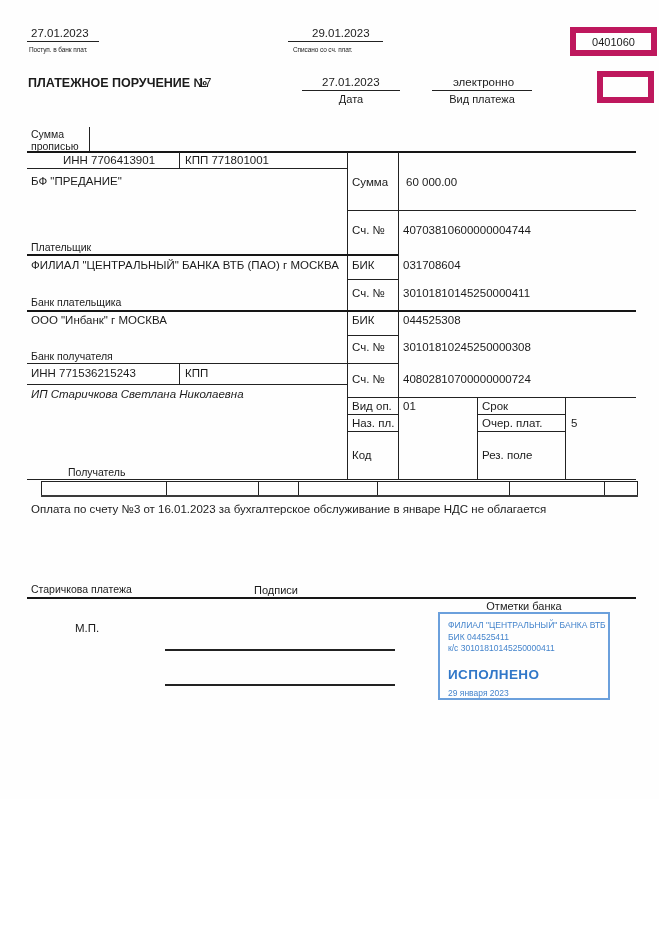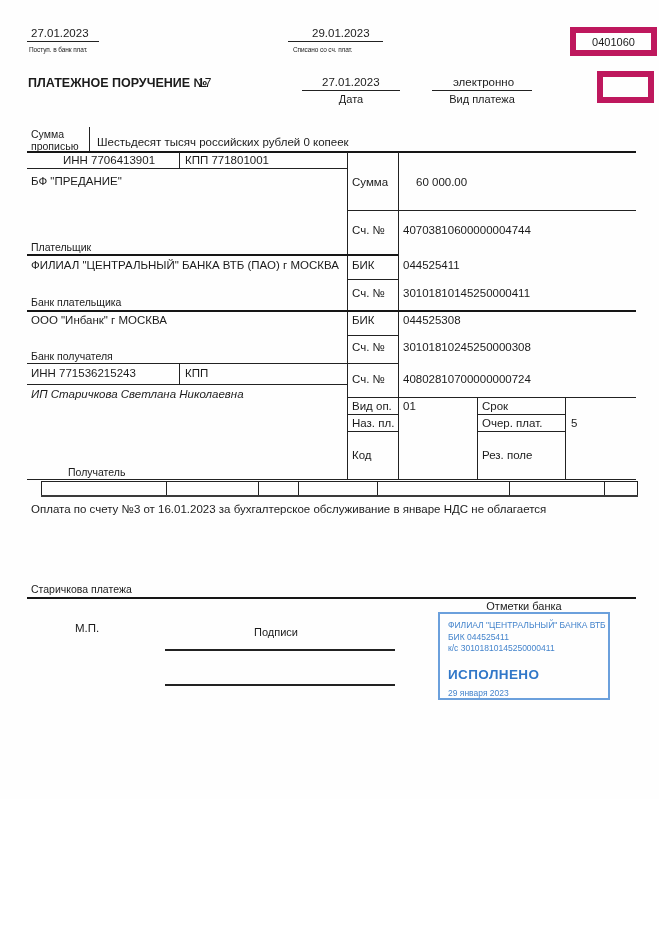--- a/index.html
+++ b/index.html
@@ -50,44 +50,43 @@
   <div class="txt center" style="left:302px;top:93px;width:98px;font-size:11px;">Дата</div>
 
   <div class="txt" style="left:453px;top:76px;">электронно</div>
   <div class="hl" style="left:432px;top:90px;width:100px;"></div>
   <div class="txt center" style="left:432px;top:93px;width:100px;font-size:11px;">Вид платежа</div>
 
   <div class="box" style="left:597px;top:71px;width:45px;height:20px;"></div>
 
   <div class="txt lbl wordwrap" style="left:31px;top:129px;width:58px;line-height:11.5px;">Сумма прописью</div>
   <div class="vl" style="left:89px;top:127px;height:25px;"></div>
-  <div class="txt" style="left:97px;top:136px;">Шестьдесят тысяч российских рублей 0 копеек</div>
   <div class="hl2" style="left:27px;top:151px;width:609px;"></div>
 
   <div class="txt" style="left:31px;top:154px;padding-left:32px;">ИНН 7706413901</div>
   <div class="vl" style="left:179px;top:152px;height:16px;"></div>
   <div class="txt" style="left:185px;top:154px;">КПП 771801001</div>
   <div class="hl" style="left:27px;top:168px;width:320px;"></div>
 
   <div class="vl" style="left:347px;top:152px;height:328px;"></div>
   <div class="vl" style="left:398px;top:152px;height:328px;"></div>
 
   <div class="txt" style="left:31px;top:175px;">БФ "ПРЕДАНИЕ"</div>
   <div class="txt lbl" style="left:31px;top:241px;">Плательщик</div>
   <div class="txt" style="left:352px;top:176px;">Сумма</div>
-  <div class="txt" style="left:416px;top:176px;">60 000.00</div>
+  <div class="txt" style="left:406px;top:176px;">60 000.00</div>
   <div class="hl" style="left:347px;top:210px;width:289px;"></div>
   <div class="txt" style="left:352px;top:224px;">Сч. №</div>
   <div class="txt" style="left:403px;top:224px;">40703810600000004744</div>
   <div class="hl2" style="left:27px;top:254px;width:371px;"></div>
 
   <div class="txt" style="left:31px;top:259px;">ФИЛИАЛ "ЦЕНТРАЛЬНЫЙ" БАНКА ВТБ (ПАО) г МОСКВА</div>
   <div class="txt lbl" style="left:31px;top:296px;text-align:right;">Банк плательщика</div>
   <div class="txt" style="left:352px;top:259px;">БИК</div>
-  <div class="txt" style="left:403px;top:259px;">044525411</div>
+  <div class="txt" style="left:403px;top:259px;">031708604</div>
   <div class="hl" style="left:347px;top:279px;width:51px;"></div>
   <div class="txt" style="left:352px;top:287px;">Сч. №</div>
   <div class="txt" style="left:403px;top:287px;text-align:right;">30101810145250000411</div>
   <div class="hl2" style="left:27px;top:310px;width:609px;"></div>
 
   <div class="txt" style="left:31px;top:314px;">ООО "Инбанк" г МОСКВА</div>
   <div class="txt lbl" style="left:31px;top:350px;">Банк получателя</div>
   <div class="txt" style="left:352px;top:314px;">БИК</div>
   <div class="txt" style="left:403px;top:314px;">044525308</div>
   <div class="hl" style="left:347px;top:335px;width:51px;"></div>
@@ -130,21 +129,21 @@
   <div class="vl" style="left:377px;top:481px;height:15px;"></div>
   <div class="vl" style="left:509px;top:481px;height:15px;"></div>
   <div class="vl" style="left:604px;top:481px;height:15px;"></div>
   <div class="vl" style="left:637px;top:481px;height:15px;"></div>
   <div class="hl2" style="left:41px;top:495px;width:597px;background:#3a3a3a;"></div>
 
   <div class="txt" style="left:31px;top:503px;">Оплата по счету №3 от 16.01.2023 за бухгалтерское обслуживание в январе НДС не облагается</div>
   <div class="txt lbl" style="left:31px;top:583px;">Старичкова платежа</div>
   <div class="hl2" style="left:27px;top:597px;width:609px;"></div>
 
-  <div class="txt center" style="left:160px;top:626px;width:232px;font-size:11px;">Подписи</div>
+  <div class="txt center" style="left:160px;top:584px;width:232px;font-size:11px;">Подписи</div>
   <div class="txt center" style="left:438px;top:600px;width:172px;font-size:11px;">Отметки банка</div>
   <div class="txt" style="left:75px;top:622px;">М.П.</div>
   <div class="hl" style="left:165px;top:649px;width:230px;height:1.5px;"></div>
   <div class="hl" style="left:165px;top:684px;width:230px;height:1.5px;"></div>
 
   <div class="stamp">
     <div class="s-line">ФИЛИАЛ "ЦЕНТРАЛЬНЫЙ" БАНКА ВТБ</div>
     <div class="s-line">БИК 044525411</div>
     <div class="s-line">к/с 30101810145250000411</div>
     <div class="s-status">ИСПОЛНЕНО</div>

